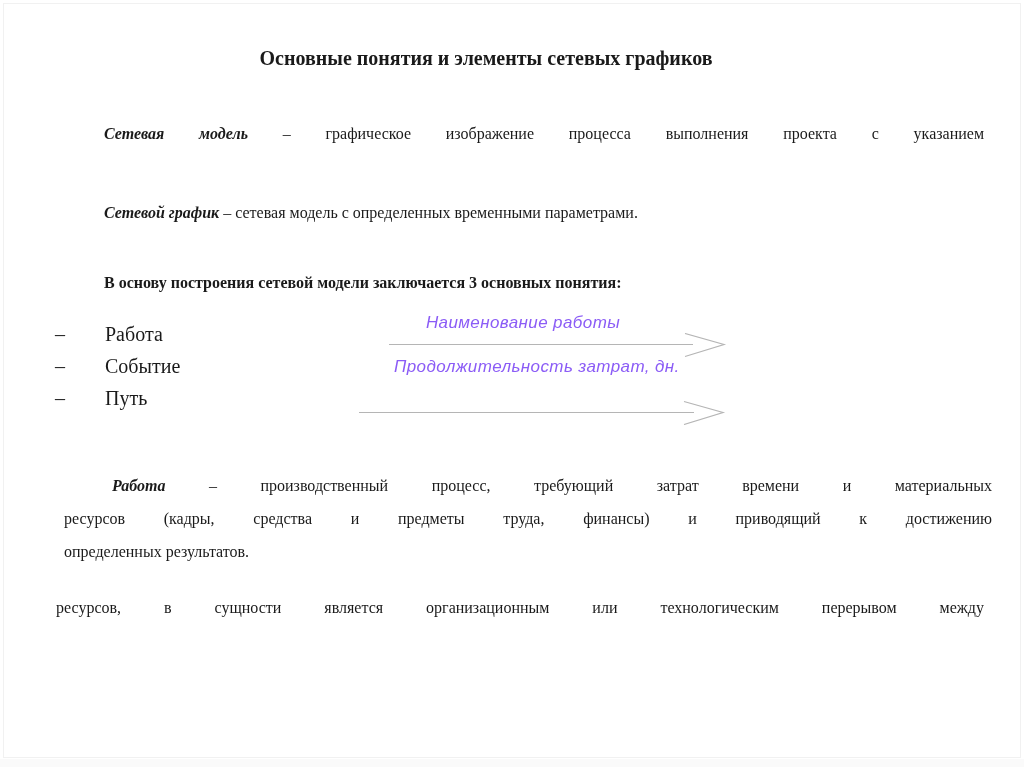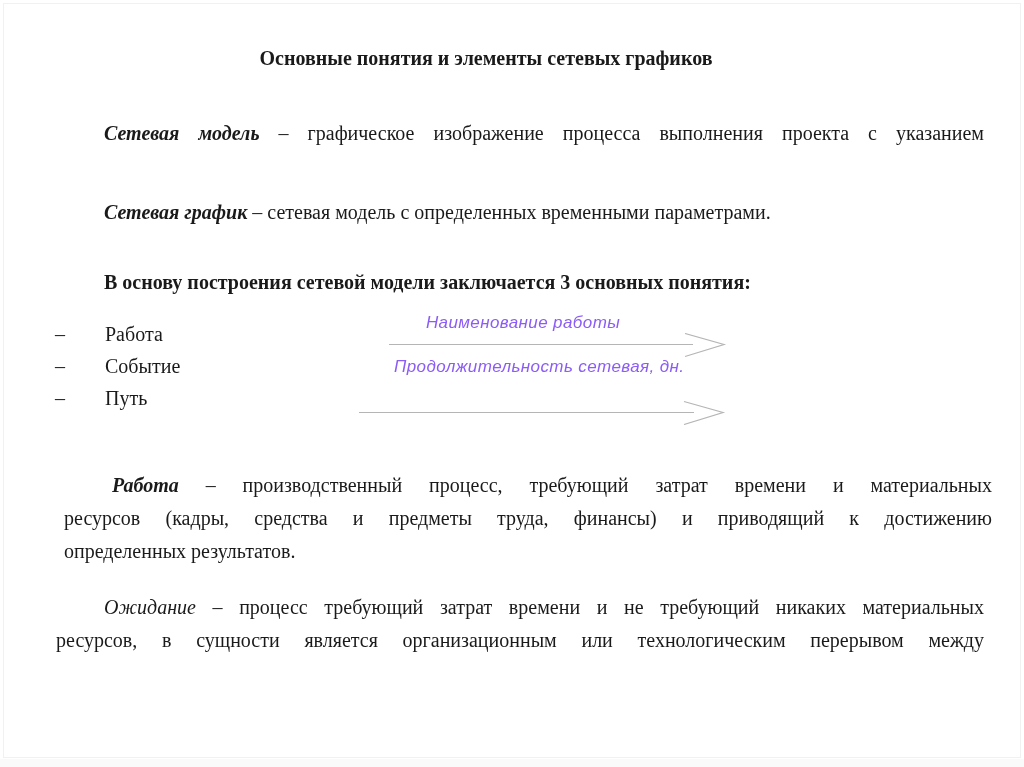--- a/index.html
+++ b/index.html
@@ -28,21 +28,21 @@
     width: 868px;
     text-align: center;
     font-size: 20px;
     font-weight: bold;
     line-height: 26px;
   }
   .para {
     position: absolute;
     left: 56px;
     width: 928px;
-    font-size: 20px;
+    font-size: 16px;
     line-height: 33px;
   }
   .line { display: block; }
   .just { text-align: justify; text-align-last: justify; }
   .indent { padding-left: 48px; }
   .term-bi { font-weight: bold; font-style: italic; }
   .term-i  { font-style: italic; }
 
   .concept-list {
     position: absolute;
@@ -91,21 +91,21 @@
 <h1 class="slide-title">Основные понятия и элементы сетевых графиков</h1>
 
 <div class="para" style="top:117px;">
   <span class="line just indent">
     <span class="term-bi">Сетевая модель</span><span> – графическое изображение процесса выполнения проекта с указанием</span>
   </span>
 </div>
 
 <div class="para" style="top:196px;">
   <span class="line indent">
-    <span class="term-bi">Сетевая график</span><span> – сетевая модель с определенных временными параметрами.</span>
+    <span class="term-bi">Сетевой график</span><span> – сетевая модель с определенных временными параметрами.</span>
   </span>
 </div>
 
 <div class="para" style="top:266px;font-weight:bold;">
   <span class="line indent">В основу построения сетевой модели заключается 3 основных понятия:</span>
 </div>
 
 <ul class="concept-list">
   <li class="concept-item">
     <span class="dash">–</span>
@@ -120,36 +120,33 @@
     <span>Путь</span>
   </li>
 </ul>
 
 <div class="diagram diagram-1">
   <span class="arrow-top-label">Наименование работы</span>
   <svg class="arrow-svg" width="340" height="26" viewBox="0 0 340 26">
     <line x1="2" y1="11.5" x2="306" y2="11.5" stroke="#b5b5b5" stroke-width="1.2"></line>
     <polyline points="298,0.5 337,11.5 298,23.5" fill="none" stroke="#b5b5b5" stroke-width="1.2"></polyline>
   </svg>
-  <span class="arrow-bottom-label">Продолжительность сетевая, дн.</span>
+  <span class="arrow-bottom-label">Продолжительность затрат, дн.</span>
 </div>
 
 <div class="diagram diagram-2">
   <svg class="arrow-svg" width="370" height="26" viewBox="0 0 370 26">
     <line x1="1" y1="13.5" x2="336" y2="13.5" stroke="#b5b5b5" stroke-width="1.2"></line>
     <polyline points="326,2.5 365,13.5 326,25.5" fill="none" stroke="#b5b5b5" stroke-width="1.2"></polyline>
   </svg>
 </div>
 
 <div class="para" style="top:469px;margin-left:8px;">
   <span class="line just indent">
     <span class="term-bi">Работа</span><span> – производственный процесс, требующий затрат времени и материальных</span>
   </span>
   <span class="line just">ресурсов (кадры, средства и предметы труда, финансы) и приводящий к достижению</span>
   <span class="line">определенных результатов.</span>
 </div>
 
 <div class="para" style="top:591px;">
-  <span class="line just indent">
-    <span class="term-i">Ожидание</span><span> – процесс требующий затрат времени и не требующий никаких материальных</span>
-  </span>
   <span class="line just">ресурсов, в сущности является организационным или технологическим перерывом между</span>
 </div>
 
 </body></html>

